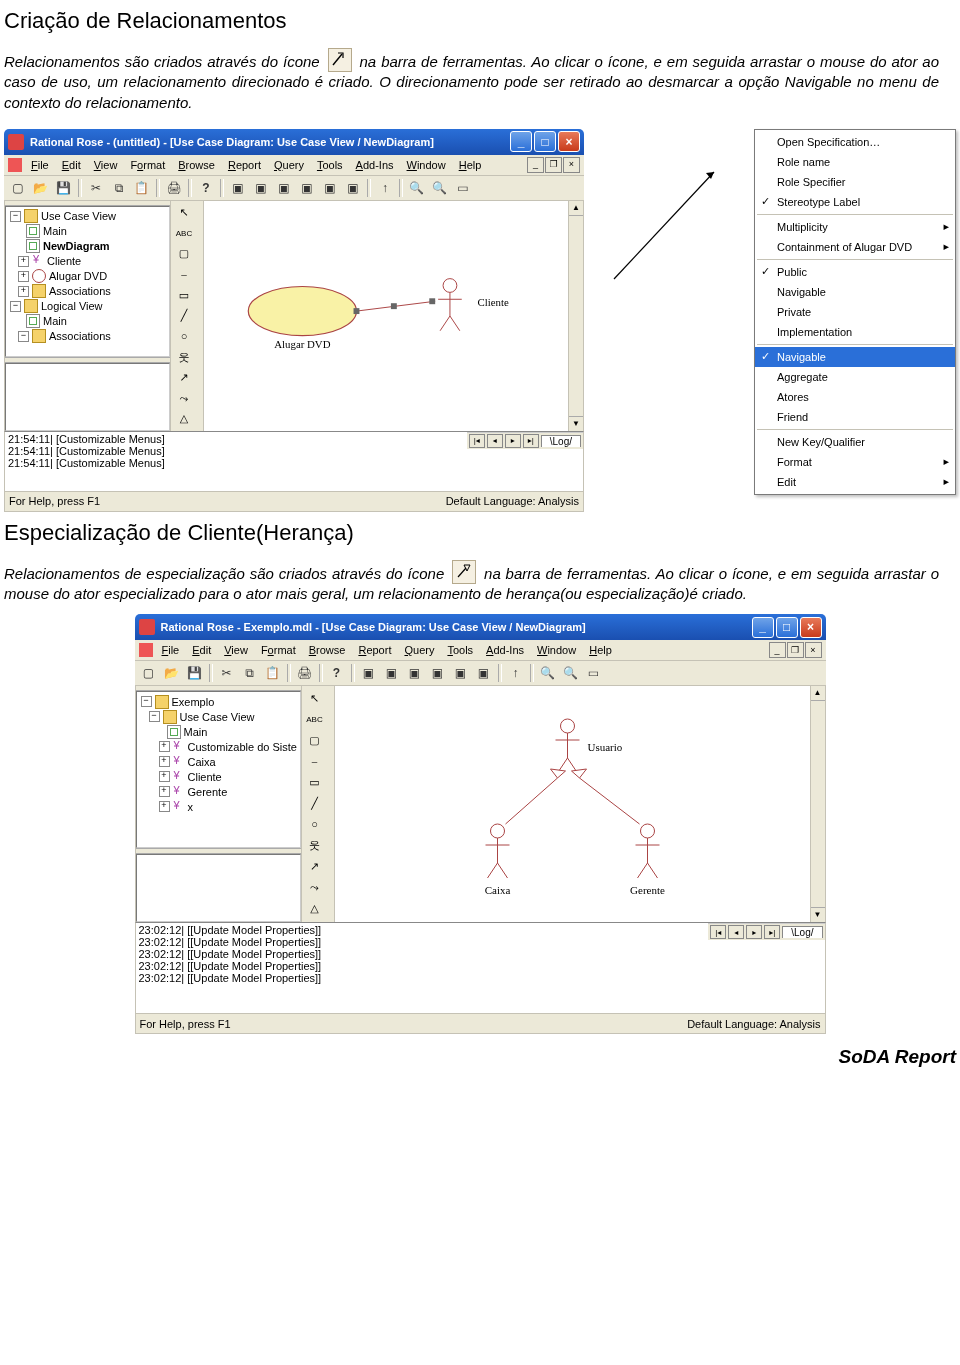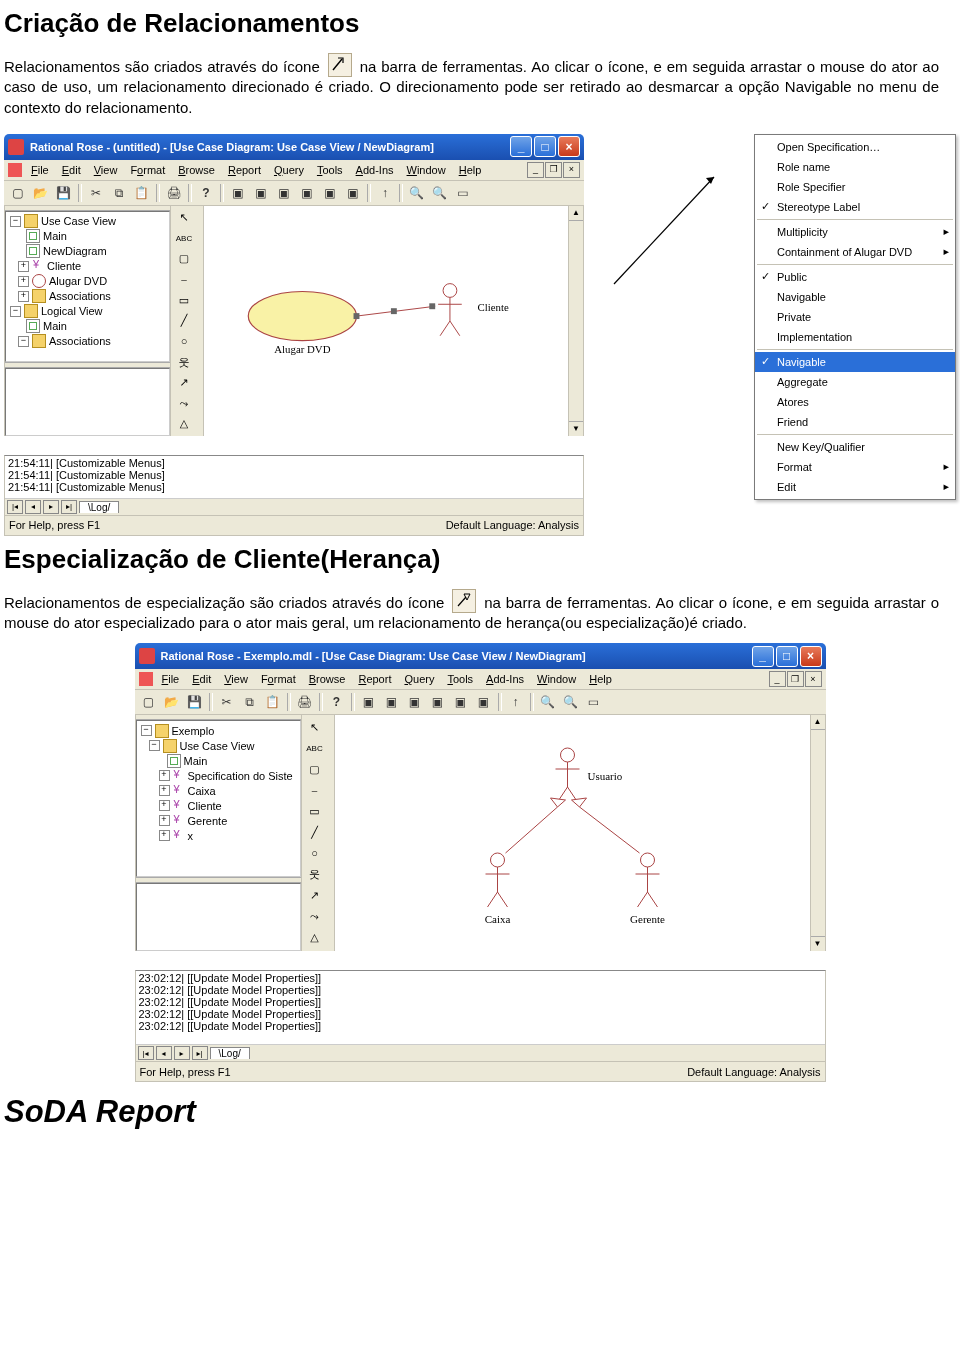--- a/index.html
+++ b/index.html
@@ -7,50 +7,52 @@
     padding: 0;
     font-family: Arial, Helvetica, sans-serif;
     background: #fff;
     width: 960px;
     color: #000;
   }
   .page {
     padding: 0 4px;
   }
   h1 {
-    font-size: 26px;
-    font-weight: bold;
+    font-size: 22px;
+    font-weight: normal;
     margin: 8px 0 14px 0;
   }
   .para {
     font-size: 15px;
     line-height: 1.35;
     text-align: justify;
     margin: 0 17px 10px 0;
+    font-style: italic;
   }
   .inline-icon {
     display: inline-block;
     width: 22px;
     height: 22px;
     background: #f5f0e2;
     border: 1px solid #b5a98c;
     vertical-align: -5px;
     position: relative;
     margin: 0 3px;
   }
   .inline-icon svg {
     position: absolute;
     top: 1px;
     left: 1px;
   }
   .italic {
     font-style: italic;
-    font-size: 31px;
+    font-size: 19px;
     font-weight: bold;
     margin: 12px 0 6px 0;
+    text-align: right;
   }
   .figrow {
     display: flex;
     align-items: flex-start;
     gap: 4px;
     margin: 16px 0 8px 0;
   }
   
   .appwin {
     width: 580px;
@@ -300,22 +302,21 @@
     border-top: 1px solid #aaa;
   }
   .log {
     height: 59px;
     border: 1px solid #c5c2b5;
     border-top: 1px solid #888;
     background: #fff;
     font-size: 11px;
     overflow: hidden;
     display: flex;
-    flex-direction: column;
-    margin-top: 19px;
+    flex-direction: row;
   }
   .log-body {
     flex: 1;
     padding: 1px 3px;
   }
   .log-line {
     white-space: nowrap;
   }
   .log-tab-row {
     height: 16px;
@@ -499,21 +500,21 @@
           <div class="tree">
             <div class="tree-row">
                 <span class="expander">−</span>
                 <span class="ti folder"></span>
                 <span>Use Case View</span>
               </div>
             <div class="tree-row" style="padding-left:18px;">
                 <span class="ti diagram"></span>
                 <span>Main</span>
               </div>
-            <div class="tree-row" style="padding-left:18px;">
+            <div class="tree-row" style="padding-left:18px;font-weight:bold;">
                 <span class="ti diagram"></span>
                 <span>NewDiagram</span>
               </div>
             <div class="tree-row" style="padding-left:10px;">
                 <span class="expander">+</span>
                 <span class="ti actor"></span>
                 <span>Cliente</span>
               </div>
             <div class="tree-row" style="padding-left:10px;">
                 <span class="expander">+</span>
@@ -710,21 +711,21 @@
                 <span class="ti folder"></span>
                 <span>Use Case View</span>
               </div>
             <div class="tree-row" style="padding-left:28px;">
                 <span class="ti diagram"></span>
                 <span>Main</span>
               </div>
             <div class="tree-row" style="padding-left:20px;">
                 <span class="expander">+</span>
                 <span class="ti actor"></span>
-                <span>Specification do Siste</span>
+                <span>Customizable do Siste</span>
               </div>
             <div class="tree-row" style="padding-left:20px;">
                 <span class="expander">+</span>
                 <span class="ti actor"></span>
                 <span>Caixa</span>
               </div>
             <div class="tree-row" style="padding-left:20px;">
                 <span class="expander">+</span>
                 <span class="ti actor"></span>
                 <span>Cliente</span>

